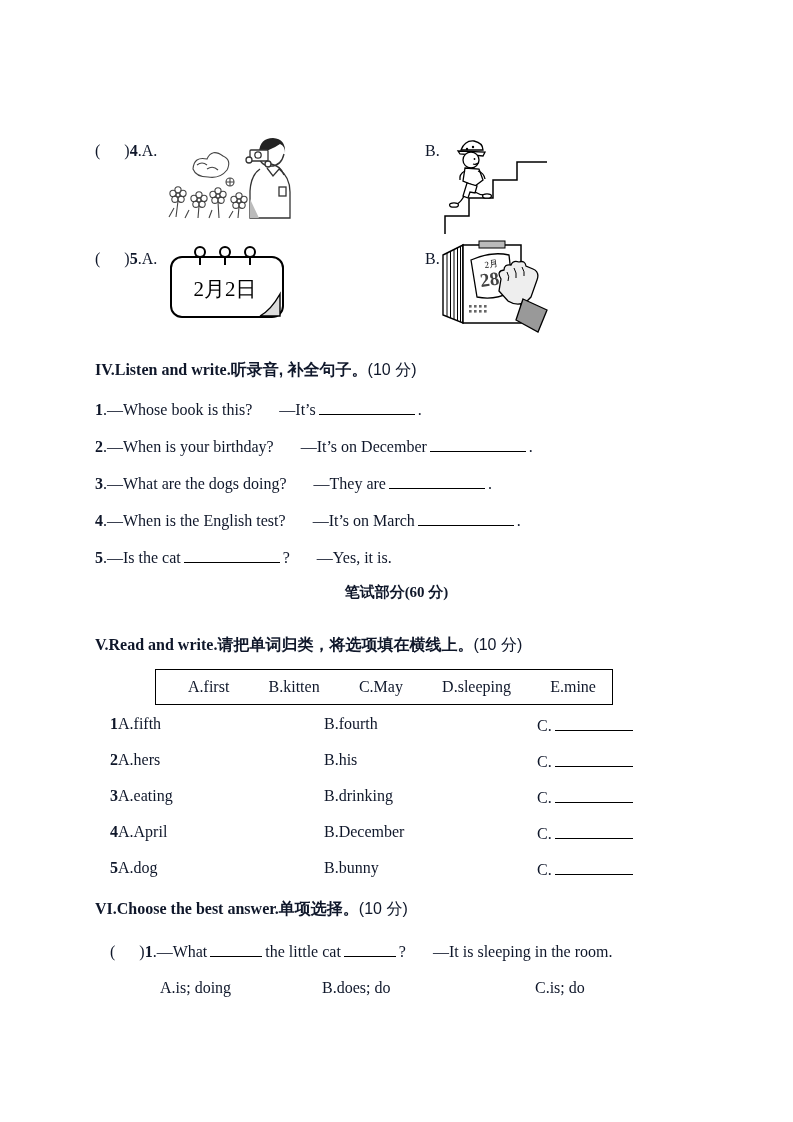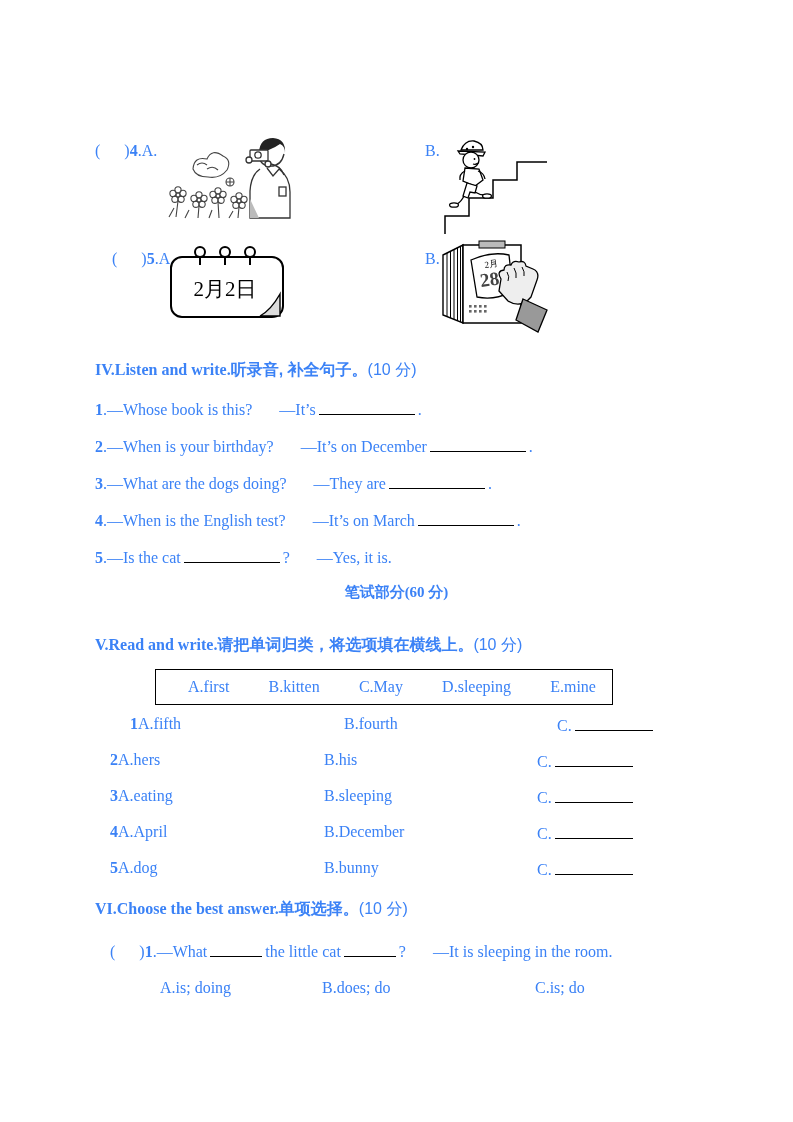--- a/index.html
+++ b/index.html
@@ -1,17 +1,17 @@
 <!DOCTYPE html>
 <html><head>
 <meta charset="utf-8">
 <style>
   html,body{margin:0;padding:0;background:#fff;}
   .page{position:relative;width:793px;height:1122px;background:#ffffff;overflow:hidden;
-        font-family:"Liberation Serif","DejaVu Serif",serif;font-size:16px;color:#3b82f6;}
+        font-family:"Liberation Serif","DejaVu Serif",serif;font-size:16px;color:#0f172a;}
   .abs{position:absolute;white-space:nowrap;line-height:20px;}
   b{font-weight:bold;}
   .paren-gap{display:inline-block;width:24px;}
   .tab{display:inline-block;width:27px;}
   .blank{display:inline-block;border-bottom:1px solid #000;height:15px;vertical-align:baseline;margin:0 3px;}
   .b95{width:96px;}
   .b78{width:78px;}
   .b52{width:52px;}
   .hdr{font-weight:bold;}
   .hdr .en{font-family:"Liberation Serif","DejaVu Serif",serif;}
@@ -98,21 +98,21 @@
       <path d="M41,34 q6,2 7,8"></path>
       <path d="M28,34 q-6,3 -5,9"></path>
       <path d="M30,46 l10,3 l-2,7 l-5,-1 l-2,6 l-5,-2 z" fill="#fff"></path>
       <path d="M38,55 q5,3 9,3"></path>
       <ellipse cx="50" cy="59" rx="4.4" ry="2.2" fill="#fff"></ellipse>
       <path d="M27,59 q-3,6 -7,8"></path>
       <ellipse cx="17" cy="68" rx="4.4" ry="2.2" fill="#fff"></ellipse>
     </g>
   </svg>
 
-  <div class="abs" style="left:95px;top:249px;margin-left:17px;">
+  <div class="abs" style="left:95px;top:249px;">
     <span>(</span><span class="paren-gap"></span><span>)</span><b>5</b><span>.A.</span>
   </div>
 
   <svg class="abs" style="left:167px;top:244px;" width="122" height="78" viewBox="0 0 122 78">
     <rect x="4" y="13" width="112" height="60" rx="11" fill="#fff" stroke="#000" stroke-width="2"></rect>
     <g stroke="#000" stroke-width="2" fill="none">
       <circle cx="33" cy="8" r="5"></circle>
         <line x1="33" y1="13" x2="33" y2="21"></line>
       <circle cx="58" cy="8" r="5"></circle>
         <line x1="58" y1="13" x2="58" y2="21"></line>
@@ -181,33 +181,33 @@
   </div>
 
   <div class="bank">
     <span>A.first</span>
     <span>B.kitten</span>
     <span>C.May</span>
     <span>D.sleeping</span>
     <span>E.mine</span>
   </div>
 
-  <div class="vrow" style="top:715px;margin-left:20px;">
+  <div class="vrow" style="top:715px;">
     <span class="vc vc1"><b>1</b><span>A.fifth</span></span>
     <span class="vc vc2">B.fourth</span>
     <span class="vc vc3"><span>C.</span><span class="blank b78"></span></span>
   </div>
   <div class="vrow" style="top:751px;">
     <span class="vc vc1"><b>2</b><span>A.hers</span></span>
     <span class="vc vc2">B.his</span>
     <span class="vc vc3"><span>C.</span><span class="blank b78"></span></span>
   </div>
   <div class="vrow" style="top:787px;">
     <span class="vc vc1"><b>3</b><span>A.eating</span></span>
-    <span class="vc vc2">B.sleeping</span>
+    <span class="vc vc2">B.drinking</span>
     <span class="vc vc3"><span>C.</span><span class="blank b78"></span></span>
   </div>
   <div class="vrow" style="top:823px;">
     <span class="vc vc1"><b>4</b><span>A.April</span></span>
     <span class="vc vc2">B.December</span>
     <span class="vc vc3"><span>C.</span><span class="blank b78"></span></span>
   </div>
   <div class="vrow" style="top:859px;">
     <span class="vc vc1"><b>5</b><span>A.dog</span></span>
     <span class="vc vc2">B.bunny</span>

